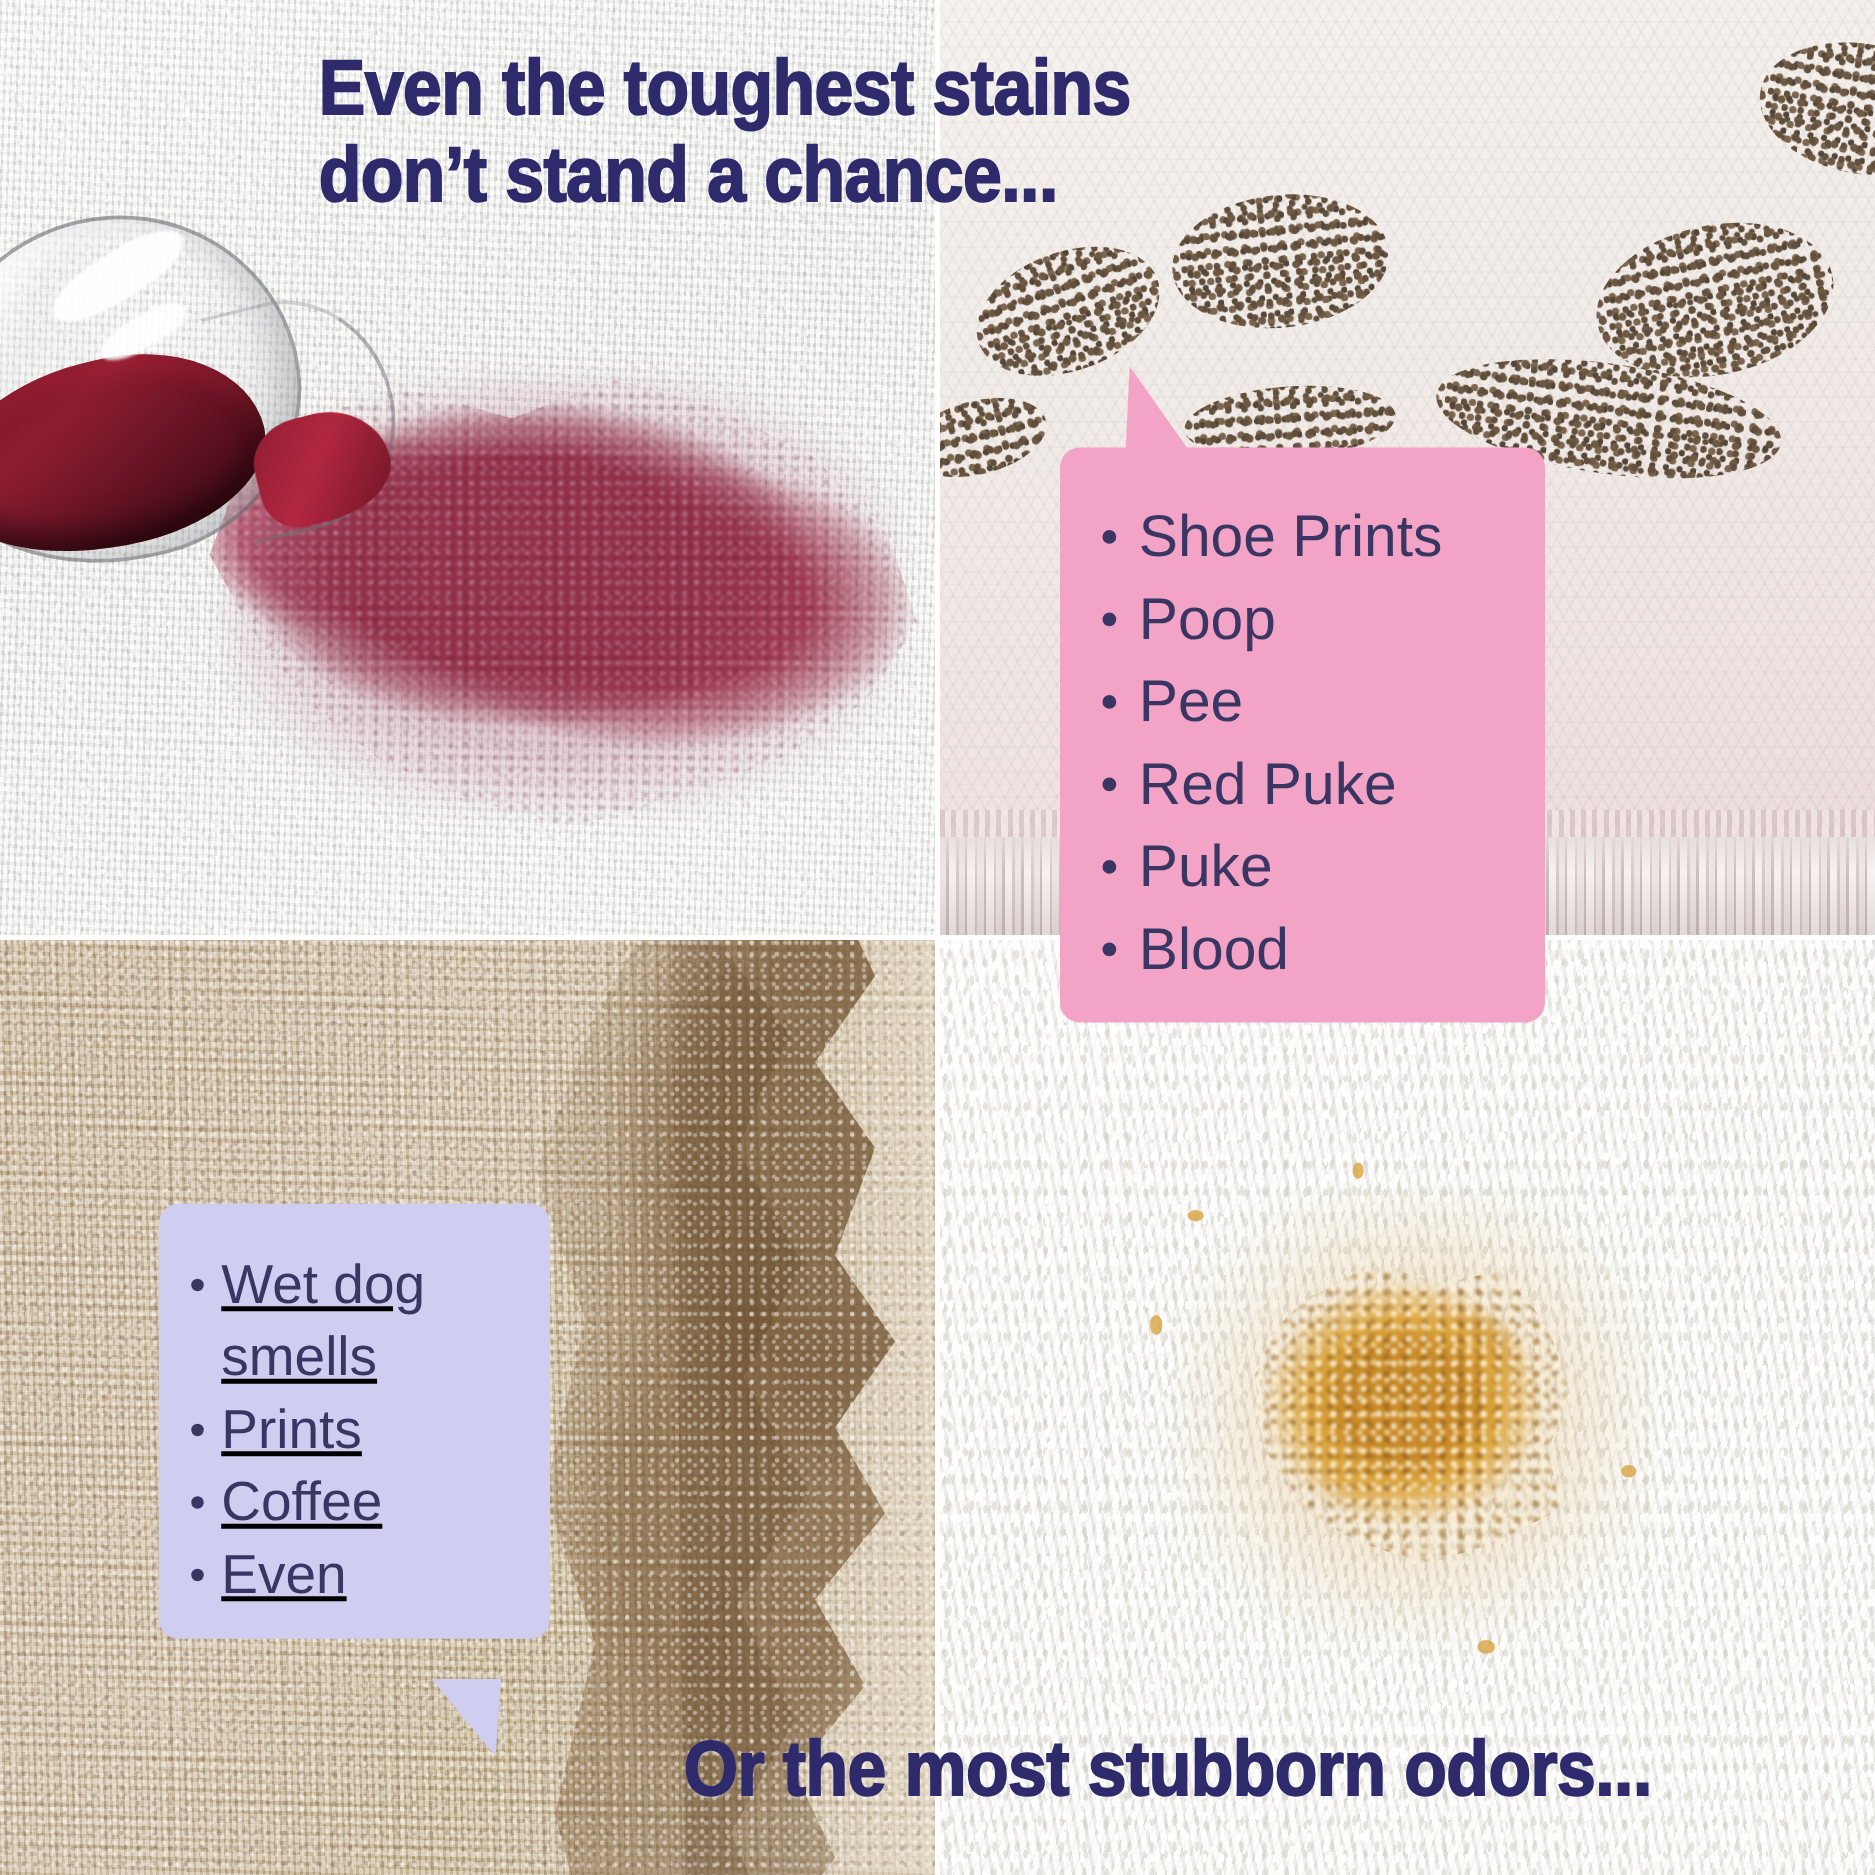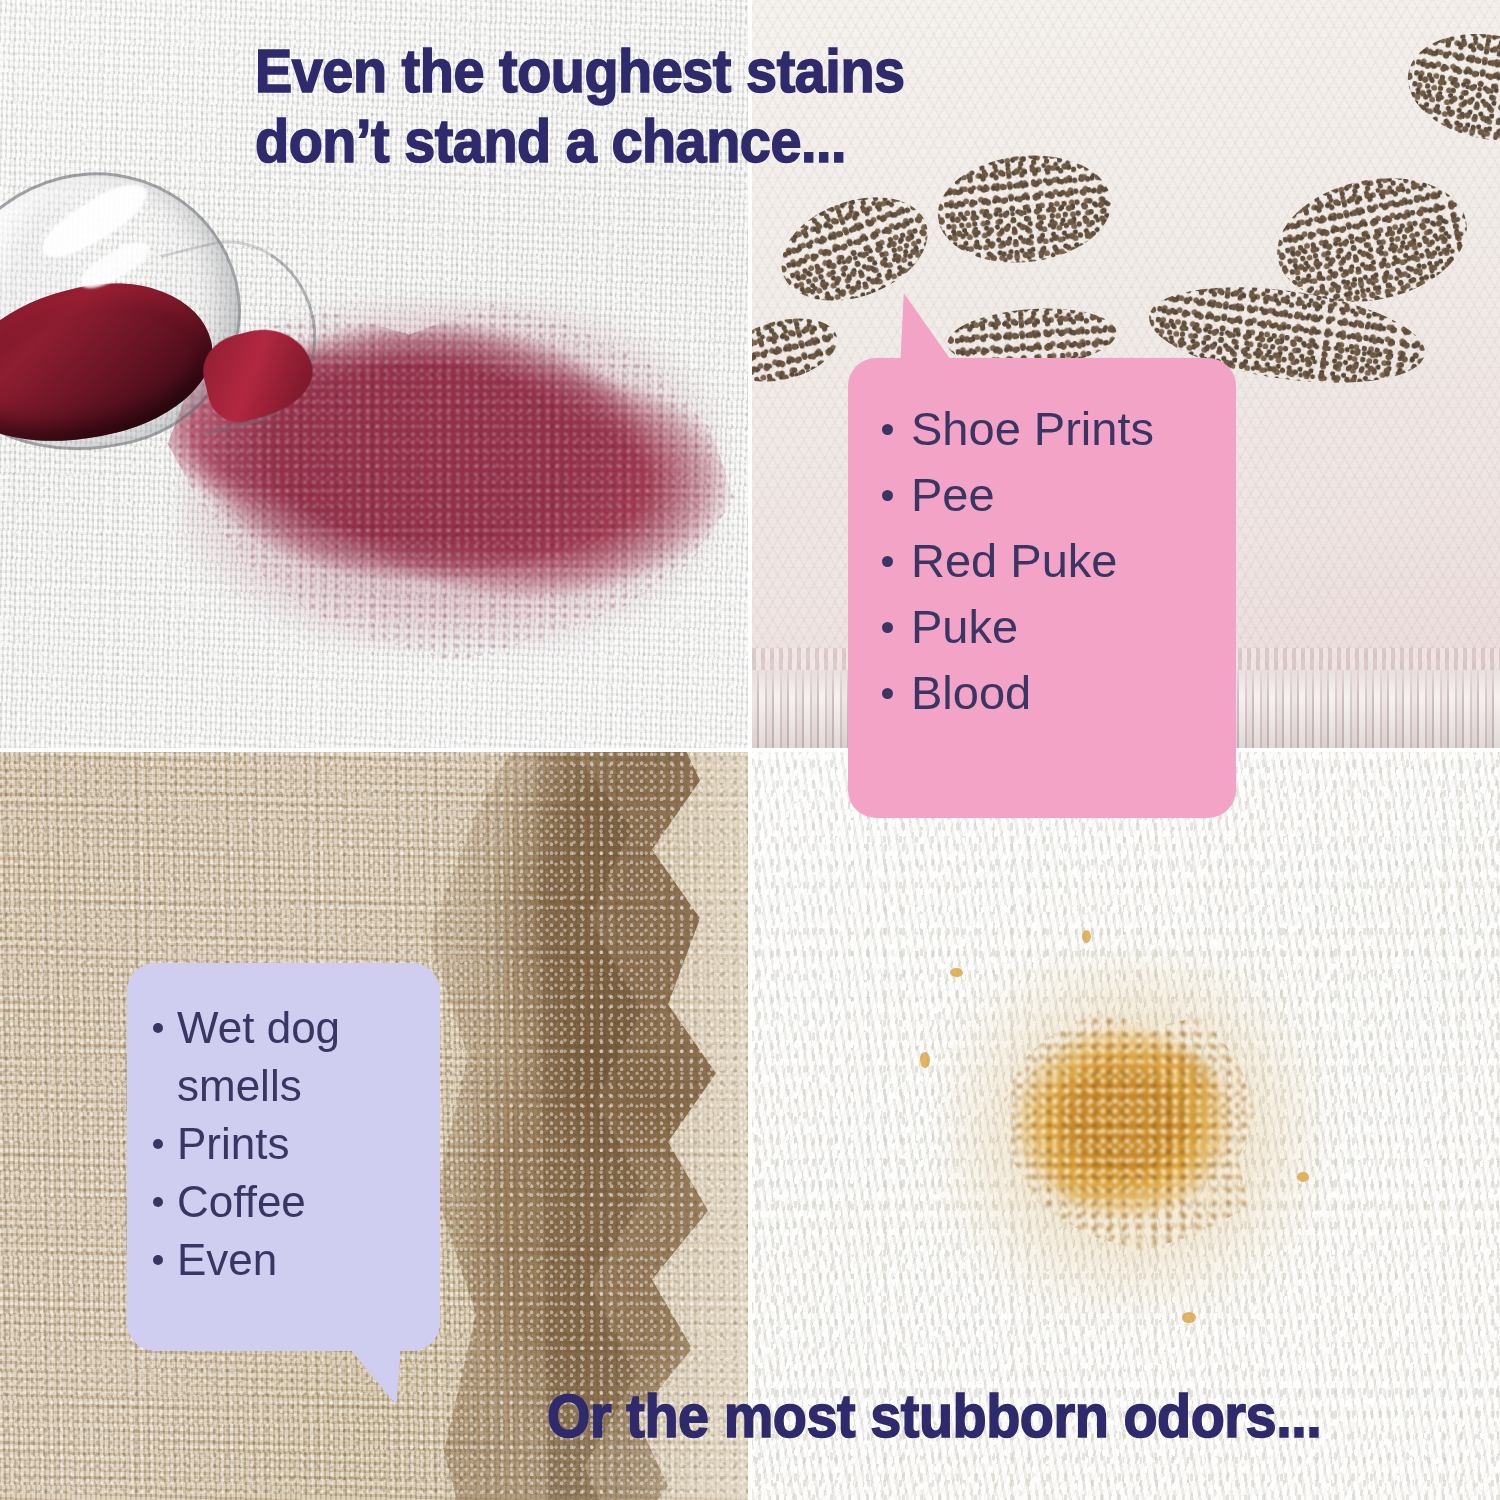--- a/index.html
+++ b/index.html
@@ -258,21 +258,21 @@
     text-shadow:0 2px 3px rgba(255,255,255,.35);
     white-space:pre-line;
     -webkit-text-stroke:1.6px #2E2A6B;
   }
   #headline-top{left:255px;top:36px;}
   #headline-bottom{left:547px;top:1382px;line-height:68px;}
 
   
   .bubble{
     position:absolute;
-    border-radius:28px;
+    border-radius:16px;
     box-sizing:border-box;
   }
   .bubble ul{
     list-style:none;margin:0;padding:0;
   }
   .bubble li{
     display:flex;align-items:flex-start;
     color:#3A3663;
     font-family:"Liberation Sans",sans-serif;
     font-weight:normal;
@@ -293,22 +293,23 @@
   #bubble-stains li{font-size:47px;line-height:66px;}
   #bubble-stains .bullet-dot{margin-top:28px;}
   #tail-stains{
     position:absolute;left:897px;top:293px;width:56px;height:70px;
     background:#F3A4C6;
     clip-path:polygon(6% 100%, 12% 0%, 100% 100%);
   }
 
   
   #bubble-odors{
-    left:127px;top:963px;width:313px;height:388px;
+    left:127px;top:963px;width:313px;height:348px;
     background:#CFCDF0;
+    text-decoration:underline;
   }
   #bubble-odors ul{padding:36px 0 0 26px;}
   #bubble-odors li{font-size:44px;line-height:58px;}
   #bubble-odors .bullet-dot{margin-top:24px;width:10px;height:10px;margin-right:14px;}
   #tail-odors{
     position:absolute;left:345px;top:1343px;width:56px;height:62px;
     background:#CFCDF0;
     clip-path:polygon(0% 0%, 100% 0%, 92% 100%);
   }
 </style>
@@ -383,20 +384,24 @@
 
   <div id="tail-stains"></div>
   <div class="bubble" id="bubble-stains">
     <ul>
       <li>
         <span class="bullet-dot"></span>
         <span>Shoe Prints</span>
       </li>
       <li>
         <span class="bullet-dot"></span>
+        <span>Poop</span>
+      </li>
+      <li>
+        <span class="bullet-dot"></span>
         <span>Pee</span>
       </li>
       <li>
         <span class="bullet-dot"></span>
         <span>Red Puke</span>
       </li>
       <li>
         <span class="bullet-dot"></span>
         <span>Puke</span>
       </li>

